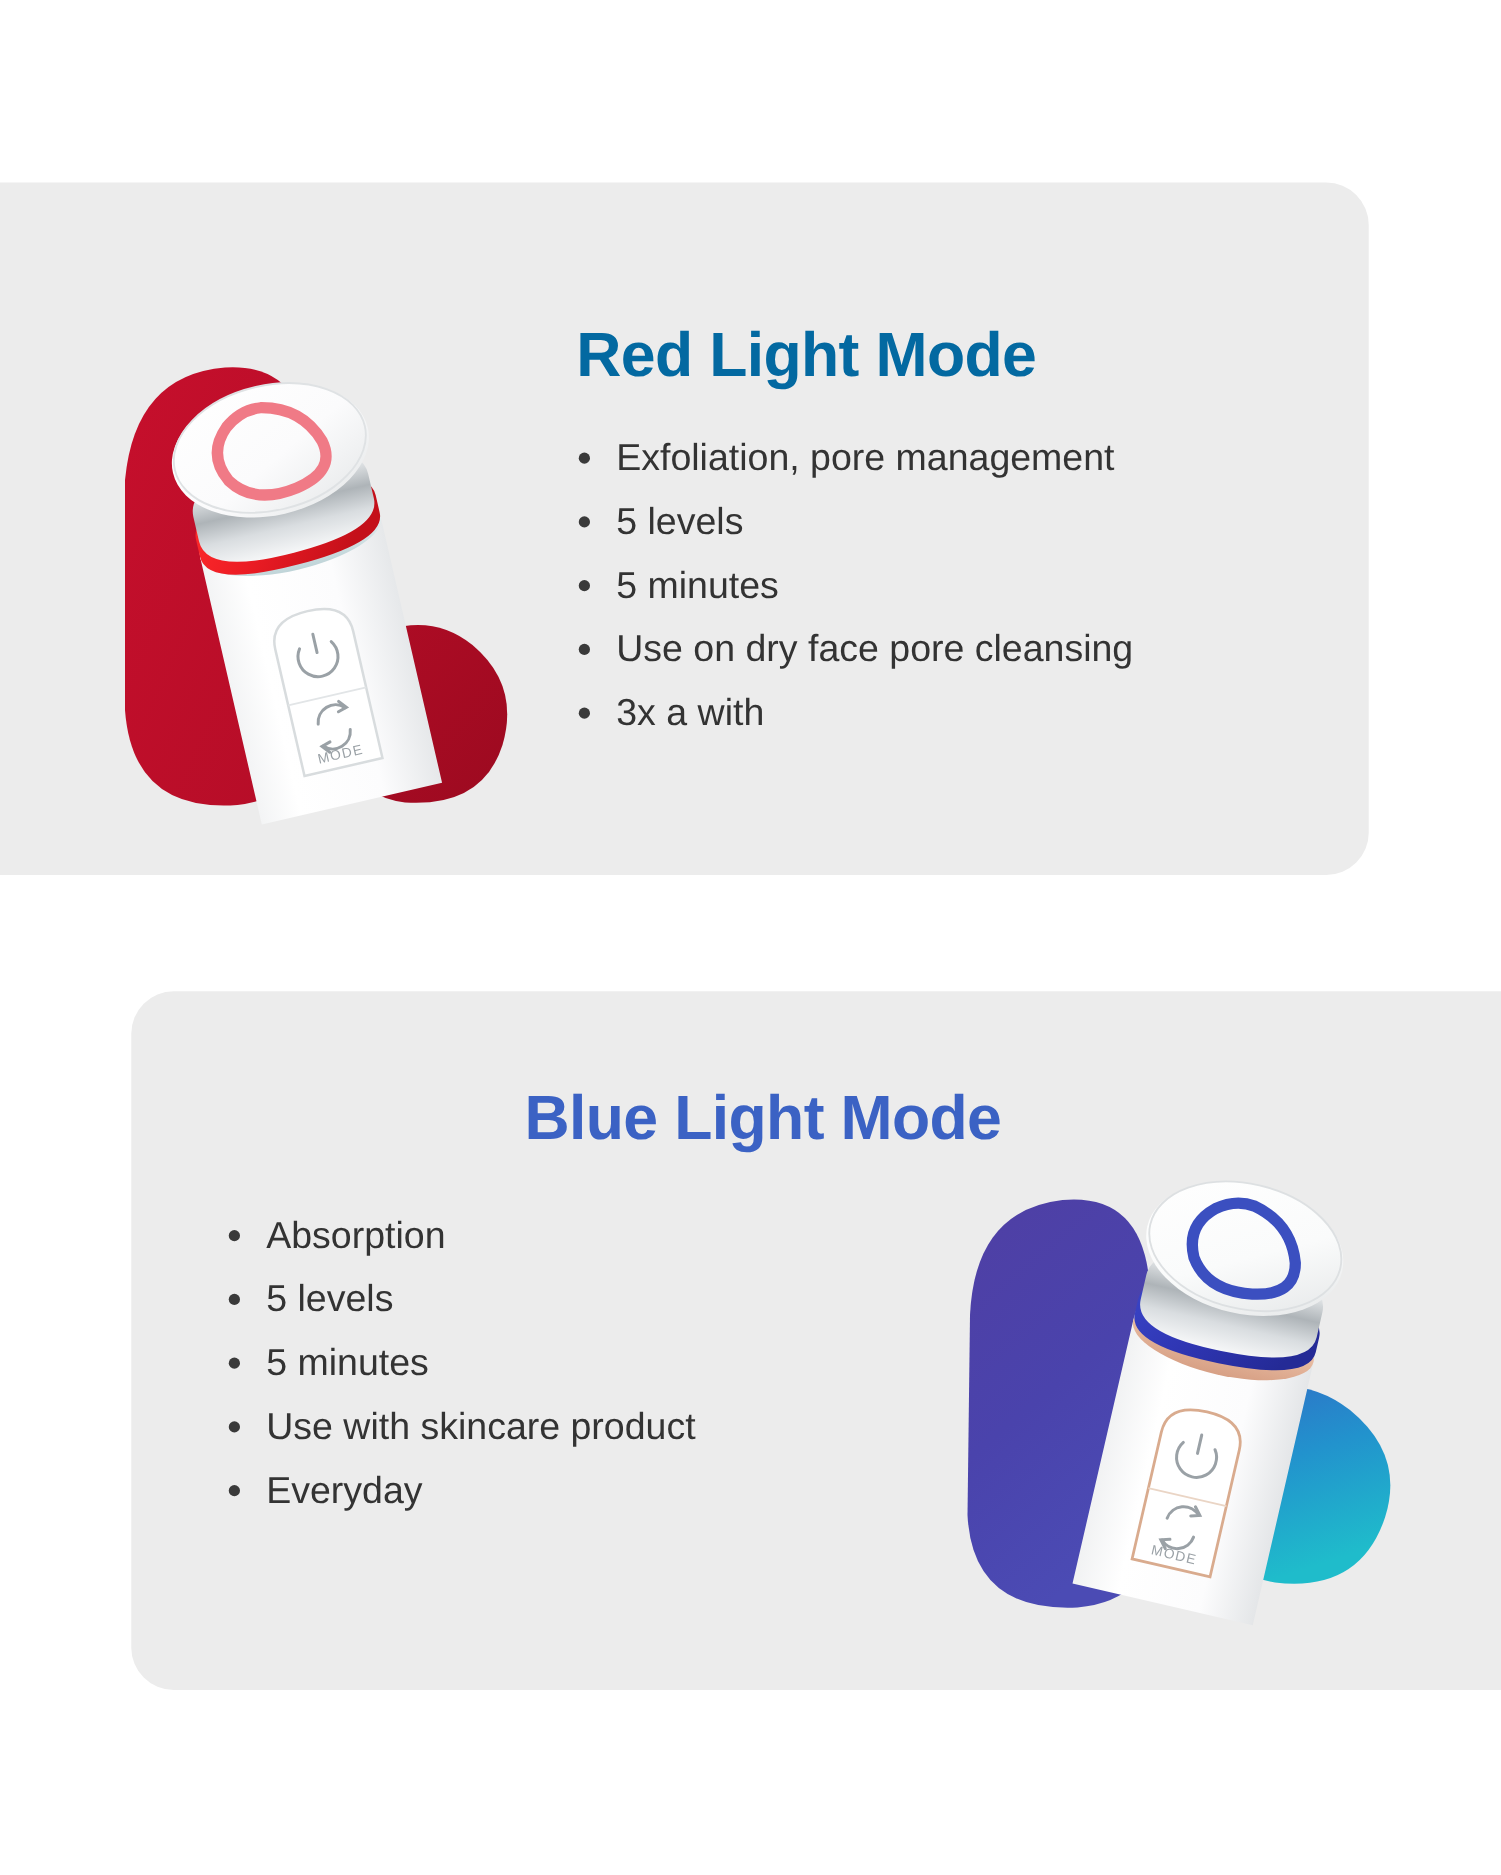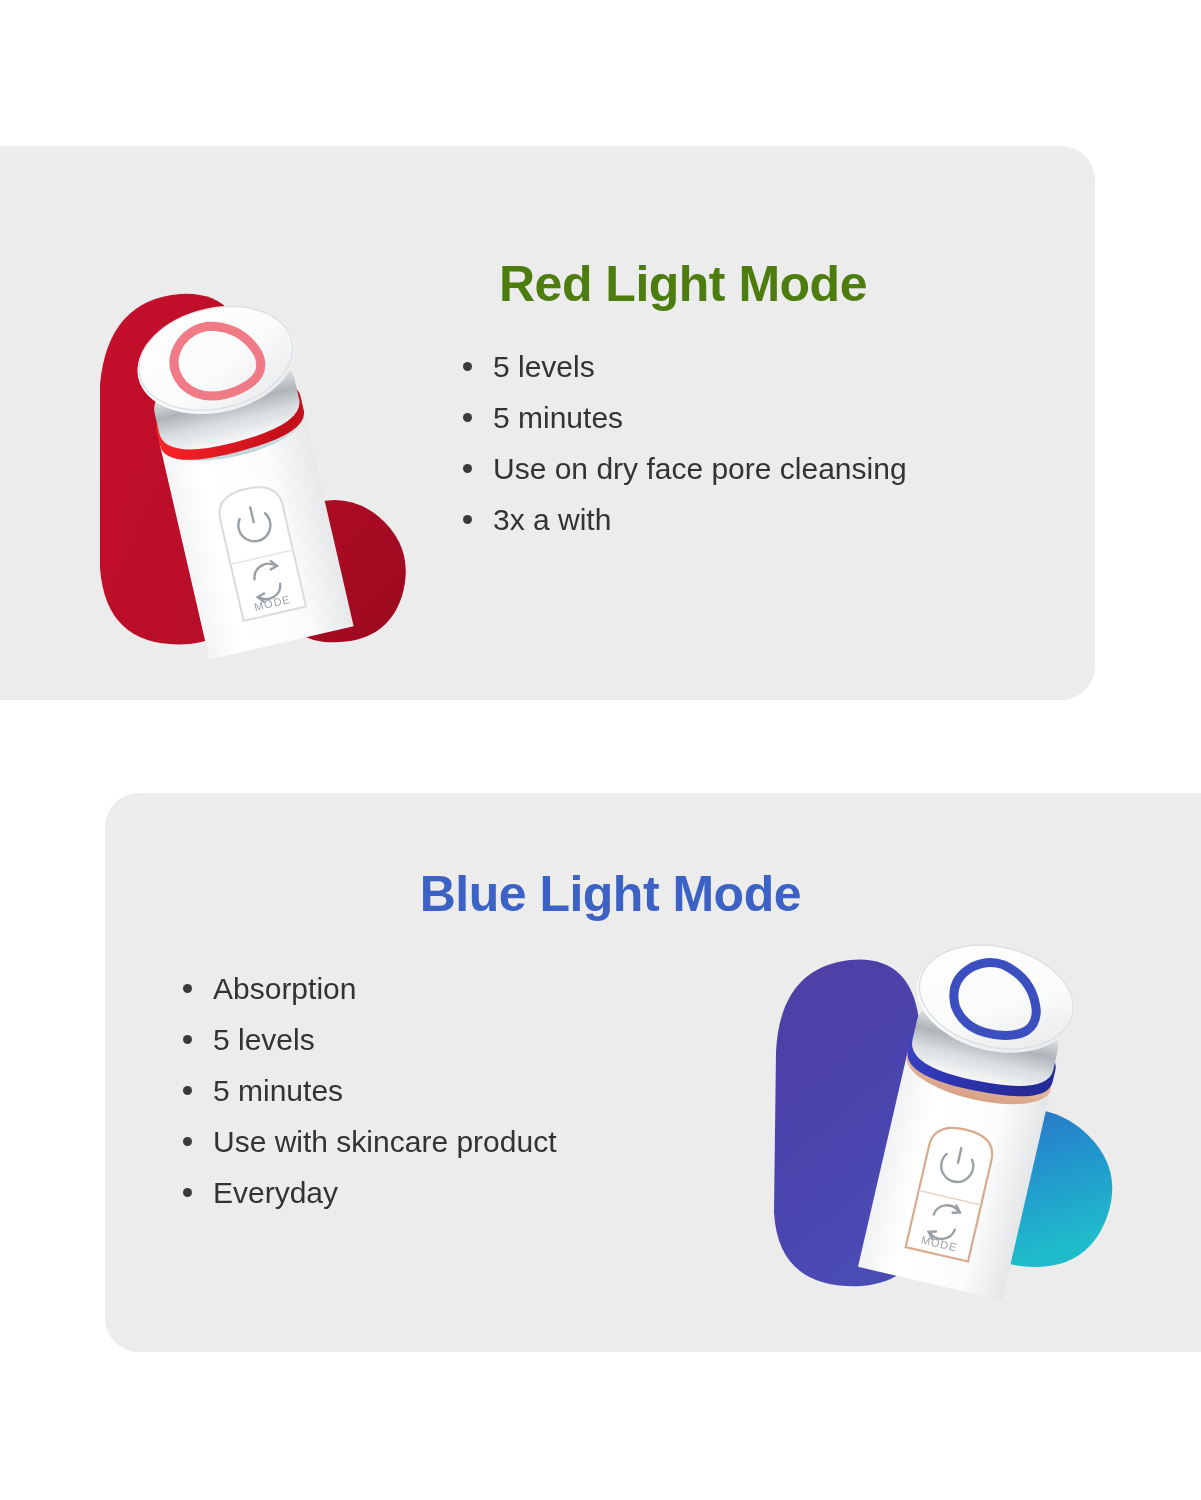--- a/index.html
+++ b/index.html
@@ -56,21 +56,21 @@
   #red-text-block  { left: 461px; top: 258px; width: 600px; }
   #blue-text-block { left: 181px; top: 868px; width: 620px; }
 
   .mode-title {
     font-size: 50px;
     font-weight: bold;
     letter-spacing: -0.5px;
     line-height: 1.05;
     white-space: nowrap;
   }
-  #red-title  { color: #4d7c0f; margin-left: 38px; }
+  #red-title  { color: #0369a1; }
   #blue-title { color: #3b62c4; text-align: right; }
 
   .feature-list {
     list-style: none;
     margin-top: 30px;
   }
   #blue-text-block .feature-list { margin-top: 42px; }
 
   .feature-list li {
     position: relative;
@@ -191,20 +191,21 @@
           </g>
           <text x="178" y="393" text-anchor="middle" font-family="Liberation Sans, sans-serif" font-size="11" letter-spacing="1" fill="#9aa1a6">MODE</text>
         </g>
       </g>
     </svg>
   </div>
 
   <div class="text-block" id="red-text-block">
     <div class="mode-title" id="red-title">Red Light Mode</div>
     <ul class="feature-list">
+      <li><span class="bullet"></span><span>Exfoliation, pore management</span></li>
       <li><span class="bullet"></span><span>5 levels</span></li>
       <li><span class="bullet"></span><span>5 minutes</span></li>
       <li><span class="bullet"></span><span>Use on dry face pore cleansing</span></li>
       <li><span class="bullet"></span><span>3x a with</span></li>
     </ul>
   </div>
 
   <div class="card" id="card-blue">
   </div>
 

